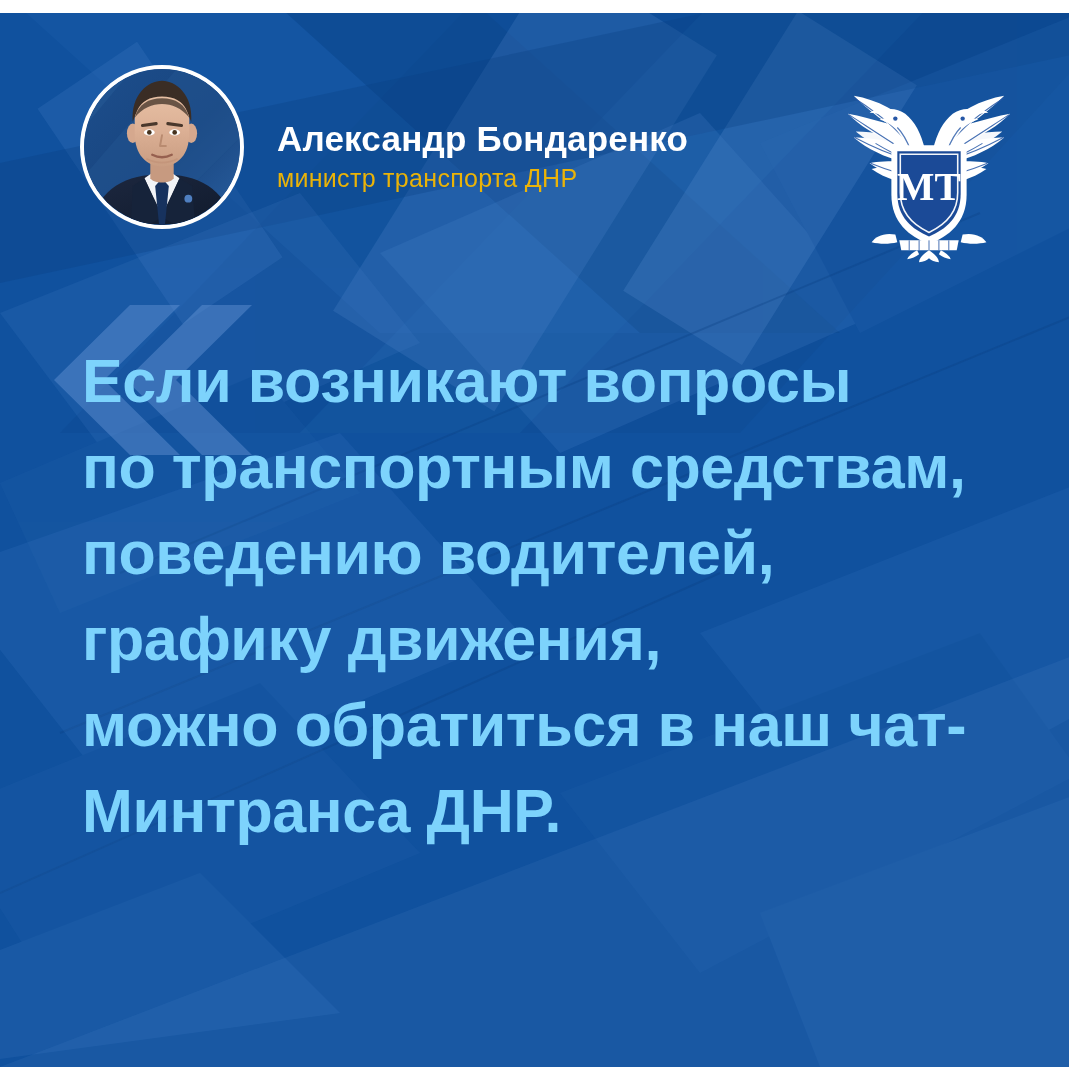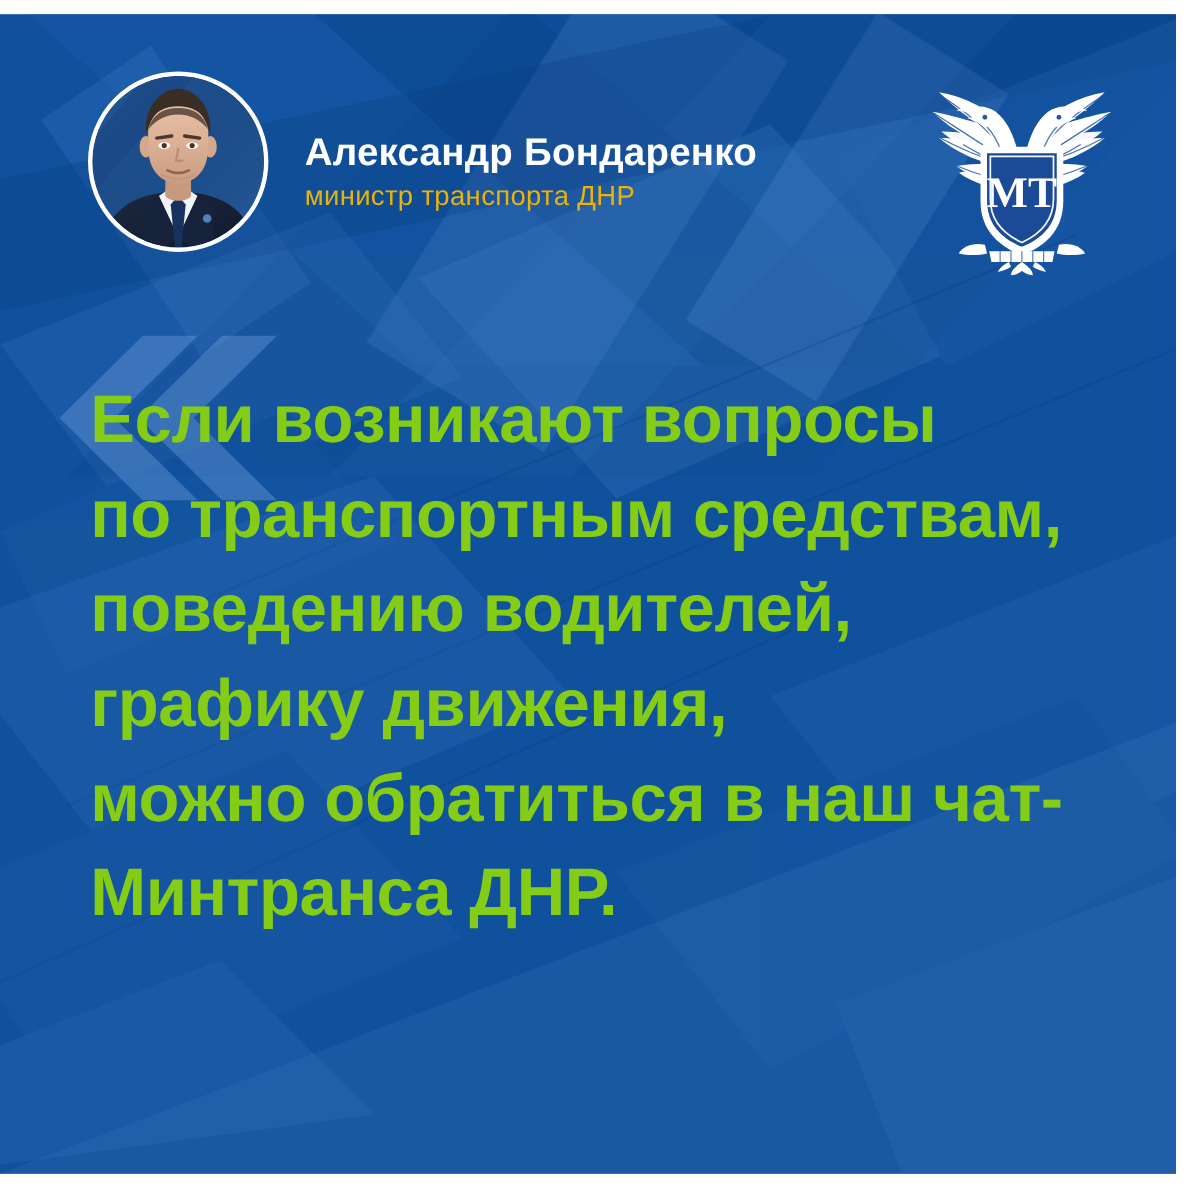--- a/index.html
+++ b/index.html
@@ -104,37 +104,37 @@
     color: #eab308;
     letter-spacing: 0.3px;
     line-height: 1.2;
     white-space: nowrap;
   }
 
   
   .emblem {
     position: absolute;
     left: 830px;
-    top: 58px;
+    top: 70px;
     width: 198px;
     height: 190px;
   }
   .emblem svg { display: block; width: 100%; height: 100%; }
 
   
   .quote {
     position: absolute;
     left: 82px;
     top: 325px;
     width: 960px;
   }
   .quote-line {
     font-size: 61px;
     font-weight: bold;
-    color: #84cc16;
+    color: #7dd3fc;
     line-height: 86px;
     letter-spacing: -0.4px;
     white-space: nowrap;
   }
 </style>
 </head>
 <body>
 
 <div class="card">
 

